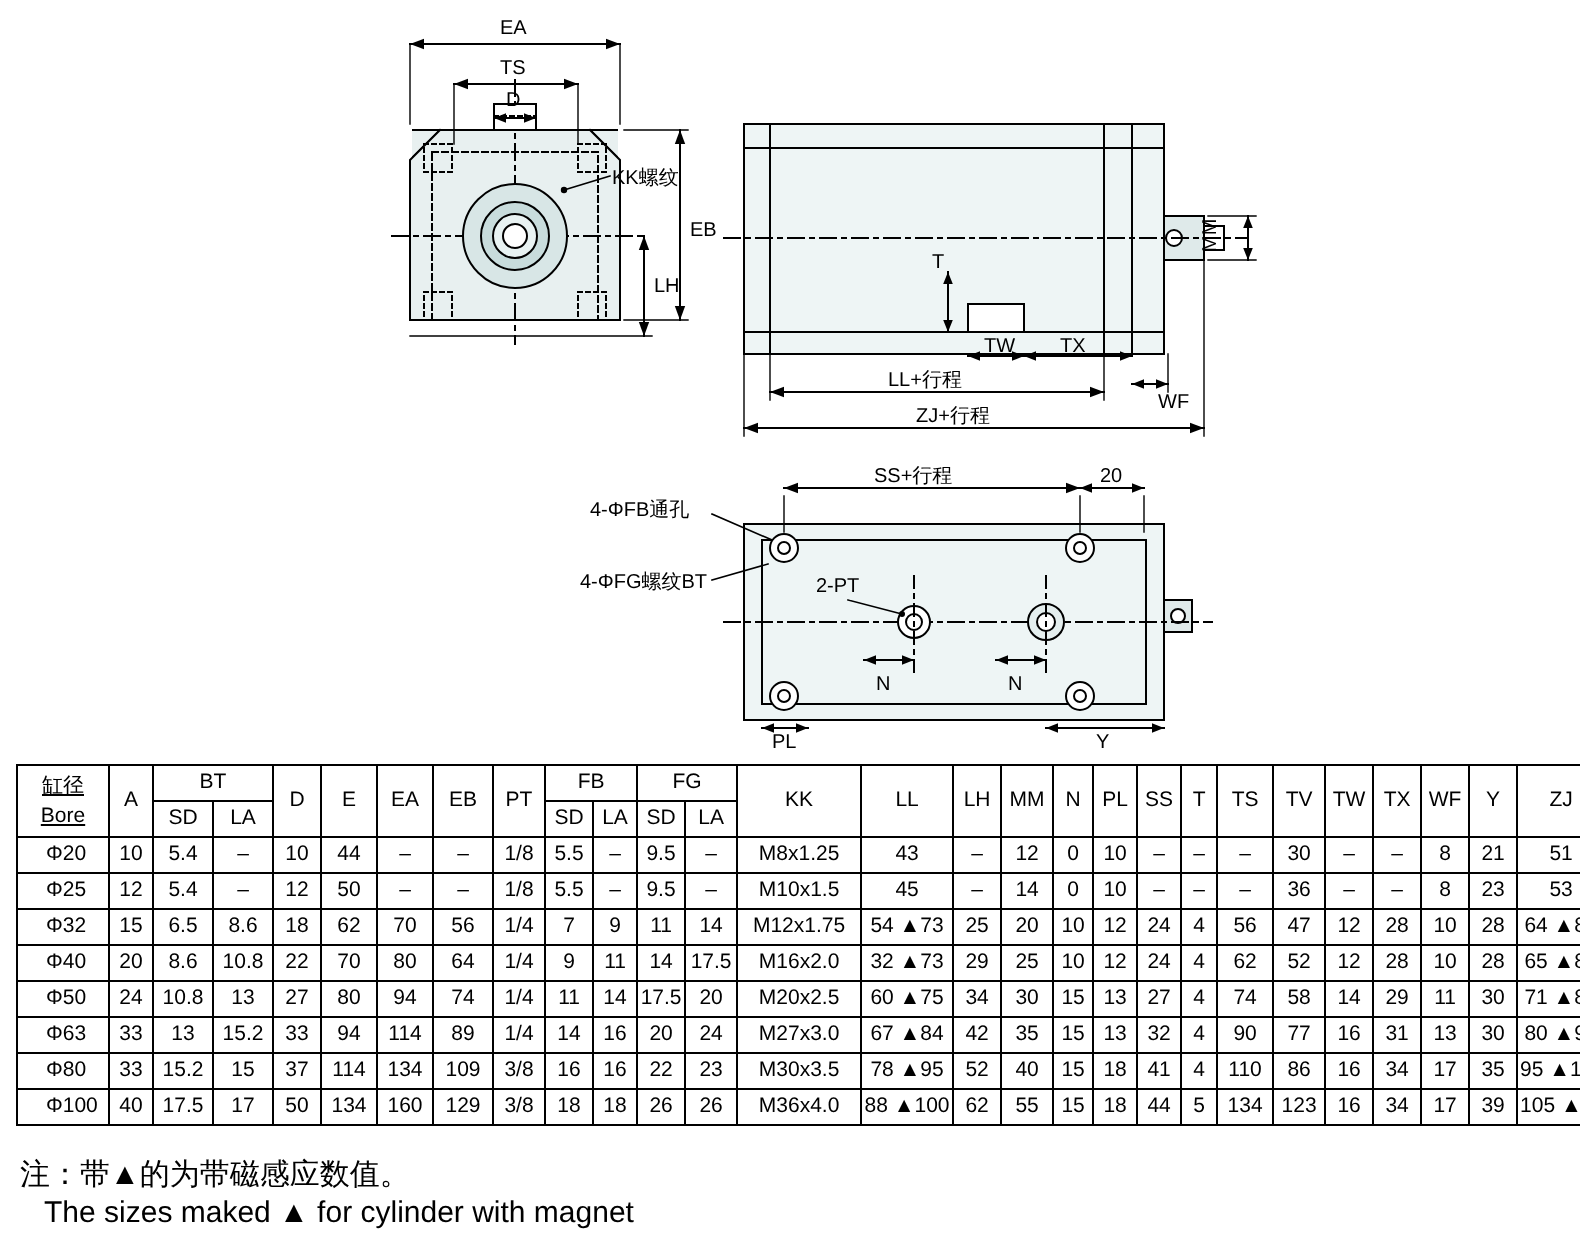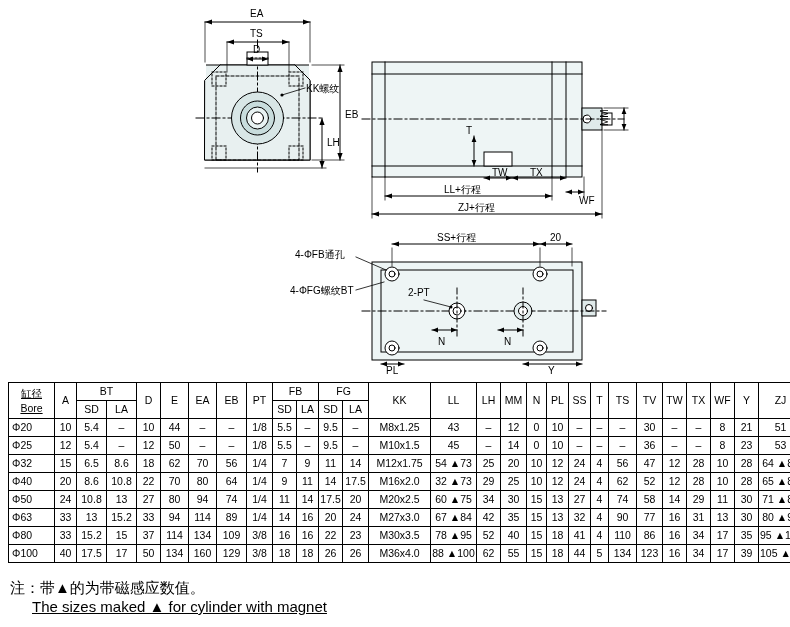--- a/index.html
+++ b/index.html
@@ -23,23 +23,23 @@
     border:1px solid #000;
     text-align:center;
     vertical-align:middle;
     padding:0 1px;
     height:17px;
     line-height:13px;
     font-weight:normal;
     white-space:nowrap;
     overflow:hidden;
   }
-  table.spec td.left{text-align:left;padding-left:3px;}
+  table.spec td.left{text-align:left;padding-left:14px;}
   .notes{position:absolute;left:10px;top:578px;font-size:15px;line-height:19px;}
-  .notes .n2{margin-left:22px;text-decoration:underline;}
+  .notes .n2{margin-left:12px;}
   .pagenum{position:absolute;left:0;top:612px;width:790px;text-align:left;font-size:11px;color:#555;margin-top:22px;}
   svg text{font-family:"Liberation Sans", sans-serif;}
 </style>
 </head>
 <body>
 
 <div class="diagram">
 <svg width="790" height="375" viewBox="0 0 790 375">
   <g fill="none" stroke="#000" stroke-width="1" stroke-linecap="square">
 

